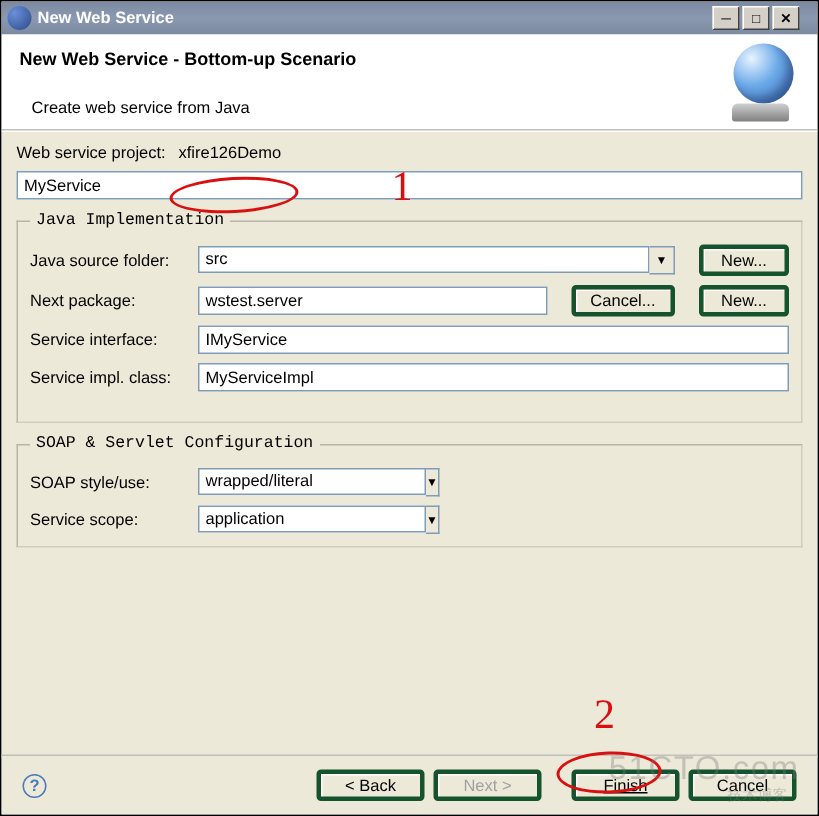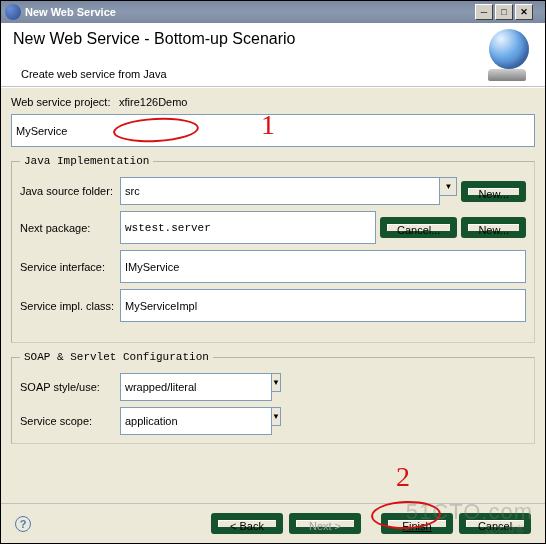--- a/index.html
+++ b/index.html
@@ -46,21 +46,21 @@
   .header {
     height: 64px;
     background: #fff;
     border-bottom: 1px solid #c0c0c0;
     display: flex;
     align-items: center;
     padding: 6px 12px;
     position: relative;
   }
   .header-text { flex: 1; }
-  .header-title { font-weight: normal; font-size: 16px; margin-bottom: 20px; }
+  .header-title { font-weight: bold; font-size: 12px; margin-bottom: 20px; }
   .header-sub { margin-left: 8px; }
   .header-icon {
     width: 52px; height: 52px;
     position: relative;
   }
   .globe {
     width: 40px; height: 40px;
     border-radius: 50%;
     background: radial-gradient(circle at 30% 25%, #e8f4ff, #6aa8e8 45%, #3a6db8);
     position: absolute; top: 0; right: 4px;
@@ -82,61 +82,61 @@
   .form-row {
     display: flex;
     align-items: center;
     margin-bottom: 6px;
   }
   .form-row > label {
     width: 108px;
   }
   .text-input {
     flex: 1;
-    height: 33px;
+    height: 19px;
     border: 1px solid #7f9db9;
     background: #fff;
     padding: 1px 4px;
     font: inherit;
   }
   .text-input.full { flex: 1; }
   fieldset {
     border: 1px solid #d0ccc0;
     border-top-color: #b8b4a8;
     border-left-color: #b8b4a8;
     margin: 8px 0;
     padding: 10px 8px 8px 8px;
   }
   legend { padding: 0 4px; font-family: Liberation Mono, monospace; }
   .inner-row {
     display: flex;
     align-items: center;
     margin-bottom: 6px;
-    gap: 4px;
+    gap: 16px;
   }
   .inner-row > label { width: 96px; }
   .btn {
     height: 21px;
     min-width: 60px;
     background: #ece9d8;
-    border: 7px solid #14532d;
+    border: 3px solid #14532d;
     border-radius: 3px;
     font: inherit;
     padding: 0 10px;
     box-shadow: inset 1px 1px 0 #fff;
   }
   .btn:disabled { color: #a0a0a0; }
   .select-wrap {
     position: relative;
     flex: 1;
     display: flex;
   }
   .select-input {
     flex: 1;
-    height: 28px;
+    height: 18px;
     border: 1px solid #7f9db9;
     background: #fff;
     padding: 1px 4px;
     font: inherit;
   }
   .drop-btn {
     width: 17px; height: 19px;
     background: #ece9d8;
     border: 1px solid #7f9db9;
     border-left: none;
@@ -240,21 +240,21 @@
       <label>Java source folder:</label>
       <div class="select-wrap">
         <input class="select-input" value="src" style="">
         <div class="drop-btn">▼</div>
       </div>
       <button class="btn">New...</button>
     </div>
 
     <div class="inner-row">
       <label>Next package:</label>
-      <input class="text-input" style="flex: 1 1 0%; font-family: Liberation Mono, monospace;" value="wstest.server">
+      <input class="text-input" style="flex: 1 1 0%;" value="wstest.server">
       <button class="btn" style="min-width:62px">Cancel...</button>
       <button class="btn">New...</button>
     </div>
 
     <div class="inner-row">
       <label>Service interface:</label>
       <input class="text-input" style="flex: 1 1 0%;" value="IMyService">
     </div>
 
     <div class="inner-row" style="margin-bottom:12px">

